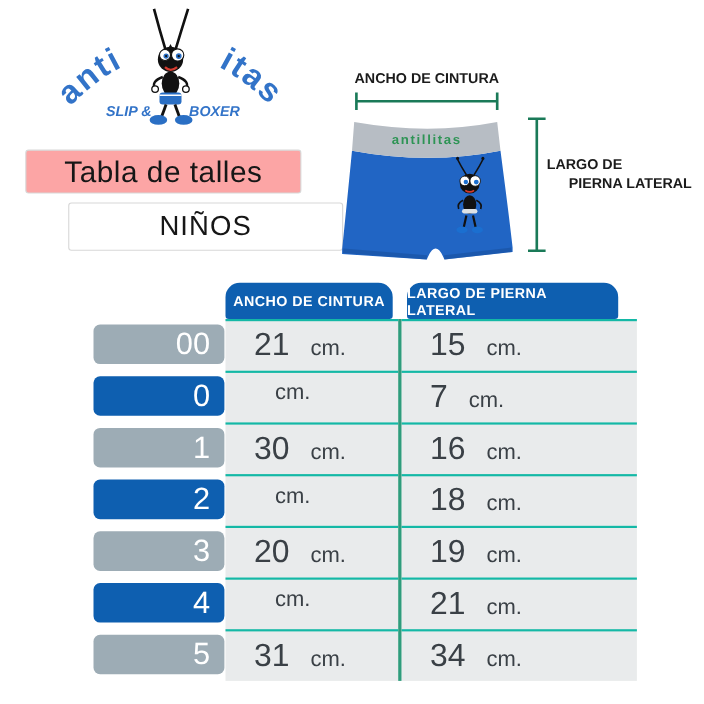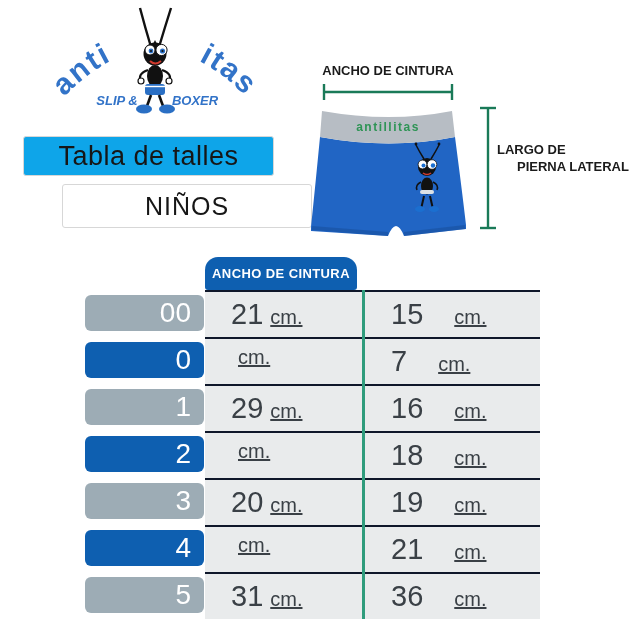--- a/index.html
+++ b/index.html
@@ -5,21 +5,21 @@
   html,body{margin:0;padding:0;background:#fff;}
   .canvas{
     position:relative;width:640px;height:640px;background:#ffffff;overflow:hidden;
     font-family:"Liberation Sans",sans-serif;
   }
   
   .logo{position:absolute;left:55px;top:2px;width:200px;height:118px;}
   
   .title-box{
     position:absolute;left:23px;top:136px;width:249px;height:38px;
-    background:#0ea5e9;border:1px solid #d7d7d7;border-radius:3px;
+    background:#fca5a5;border:1px solid #d7d7d7;border-radius:3px;
     display:flex;align-items:center;justify-content:center;
     font-size:27px;color:#161616;letter-spacing:.5px;
   }
   .subtitle-box{
     position:absolute;left:62px;top:184px;width:248px;height:42px;
     background:#ffffff;border:1px solid #d7d7d7;border-radius:3px;
     display:flex;align-items:center;justify-content:center;
     font-size:25px;color:#161616;letter-spacing:1px;
   }
   
@@ -38,27 +38,27 @@
   .size-label{
     position:absolute;left:2px;top:5px;width:119px;height:36px;
     border-radius:6px;color:#ffffff;font-size:28px;
     display:flex;align-items:center;justify-content:flex-end;
     padding-right:13px;box-sizing:border-box;padding-left:16px;
   }
   .size-gray{background:#9dacb5;}
   .size-blue{background:#0e5fb0;}
   .cell{
     position:absolute;top:0;height:47px;background:#e9ebec;
-    border-top:2px solid #0f172a;box-sizing:border-box;
+    border-top:2px solid #14b8a6;box-sizing:border-box;
     display:flex;align-items:baseline;padding-left:26px;padding-top:8px;
   }
   .cell-ancho{left:122px;width:157px;}
-  .cell-largo{left:282px;width:175px;gap:24px;}
+  .cell-largo{left:282px;width:214px;}
   .val{font-size:29px;color:#3a4046;line-height:1;}
-  .unit{font-size:20px;color:#3a4046;margin-left:7px;line-height:1;text-decoration:underline;}
+  .unit{font-size:20px;color:#3a4046;margin-left:19px;line-height:1;}
   .v-divider{position:absolute;left:279px;top:33px;width:3px;height:329px;background:#2f9c7c;z-index:2;}
 </style>
 </head>
 <body>
 
 <div class="canvas">
 
   <svg class="logo" viewBox="0 0 200 118">
     <defs>
       <path id="logoArc" d="M 6,98 Q 100,-2 194,98" fill="none"></path>
@@ -150,20 +150,23 @@
       <line x1="180" y1="173" x2="196" y2="173"></line>
     </g>
     <text x="197" y="99" font-size="13" font-weight="bold" fill="#1b1b1b">LARGO DE</text>
     <text x="217" y="116" font-size="13" font-weight="bold" fill="#1b1b1b">PIERNA LATERAL</text>
   </svg>
 
   <div class="size-table">
     <div class="pill pill-ancho">
       <span>ANCHO DE CINTURA</span>
     </div>
+    <div class="pill pill-largo">
+      <span>LARGO DE PIERNA LATERAL</span>
+    </div>
     <div class="v-divider"></div>
 
     <div class="tbody">
 
       <div class="trow">
         <div class="size-label size-gray">
           <span>00</span>
         </div>
         <div class="cell cell-ancho">
           <span class="val">21</span>
@@ -186,21 +189,21 @@
           <span class="val">7</span>
           <span class="unit">cm.</span>
         </div>
       </div>
 
       <div class="trow">
         <div class="size-label size-gray">
           <span>1</span>
         </div>
         <div class="cell cell-ancho">
-          <span class="val">29</span>
+          <span class="val">30</span>
           <span class="unit">cm.</span>
         </div>
         <div class="cell cell-largo">
           <span class="val">16</span>
           <span class="unit">cm.</span>
         </div>
       </div>
 
       <div class="trow">
         <div class="size-label size-blue">
@@ -244,21 +247,21 @@
 
       <div class="trow">
         <div class="size-label size-gray">
           <span>5</span>
         </div>
         <div class="cell cell-ancho">
           <span class="val">31</span>
           <span class="unit">cm.</span>
         </div>
         <div class="cell cell-largo">
-          <span class="val">36</span>
+          <span class="val">34</span>
           <span class="unit">cm.</span>
         </div>
       </div>
 
     </div>
   </div>
 
 </div>
 
 </body></html>

